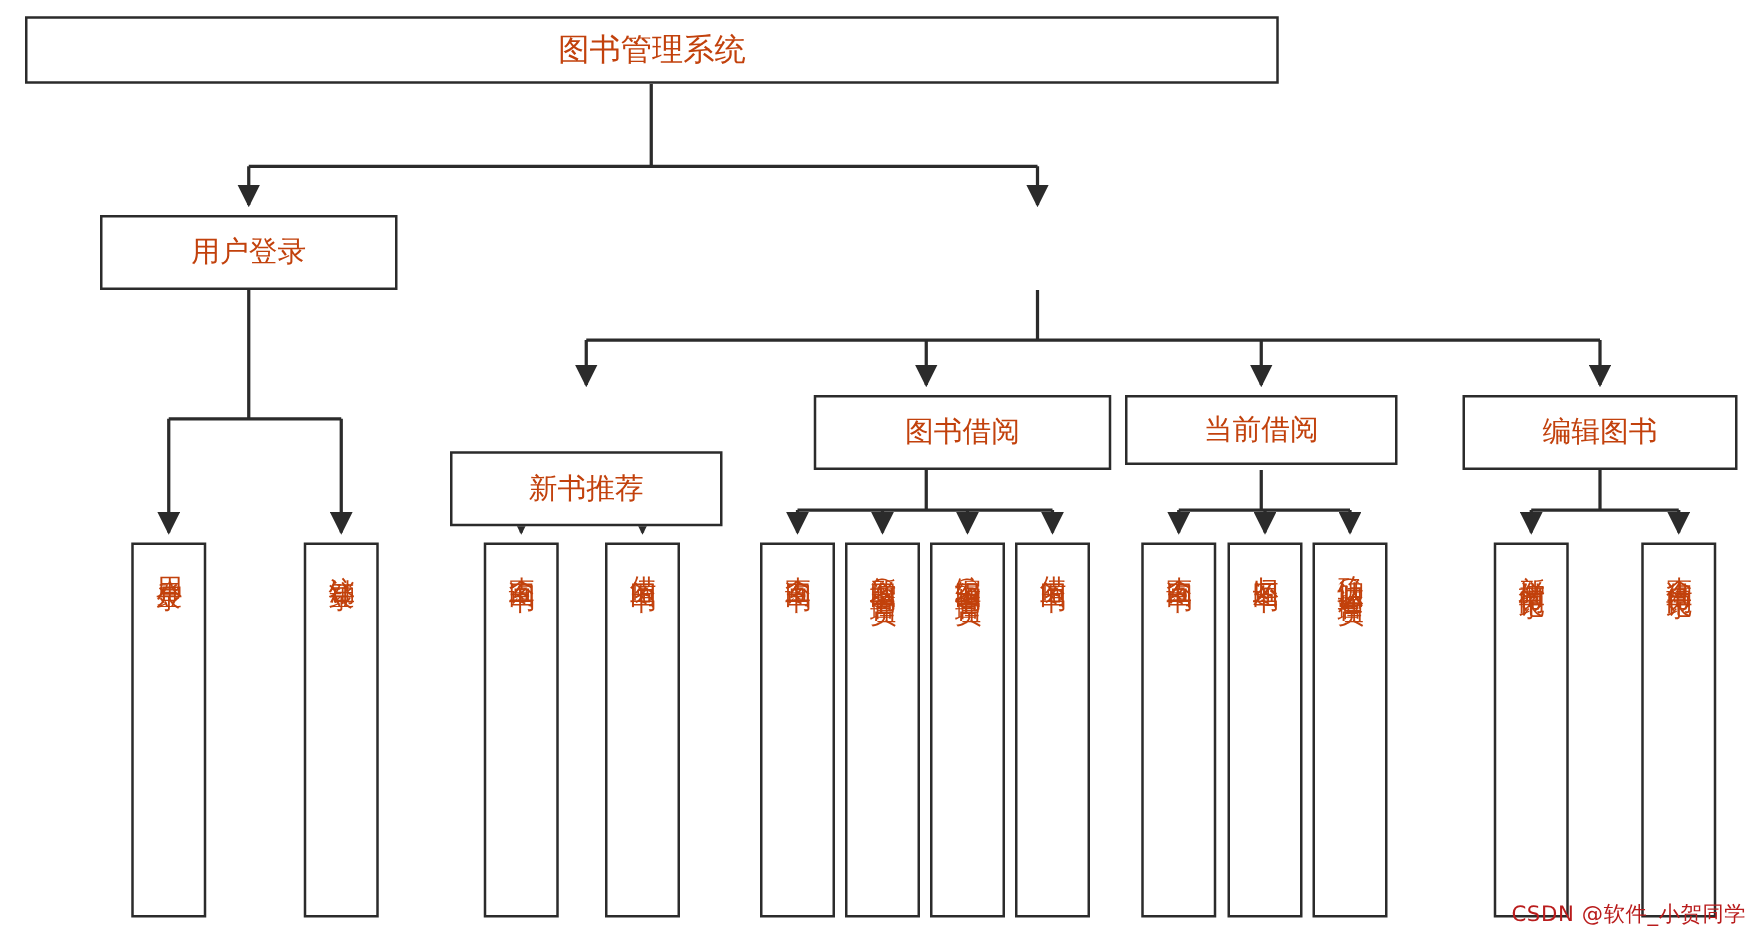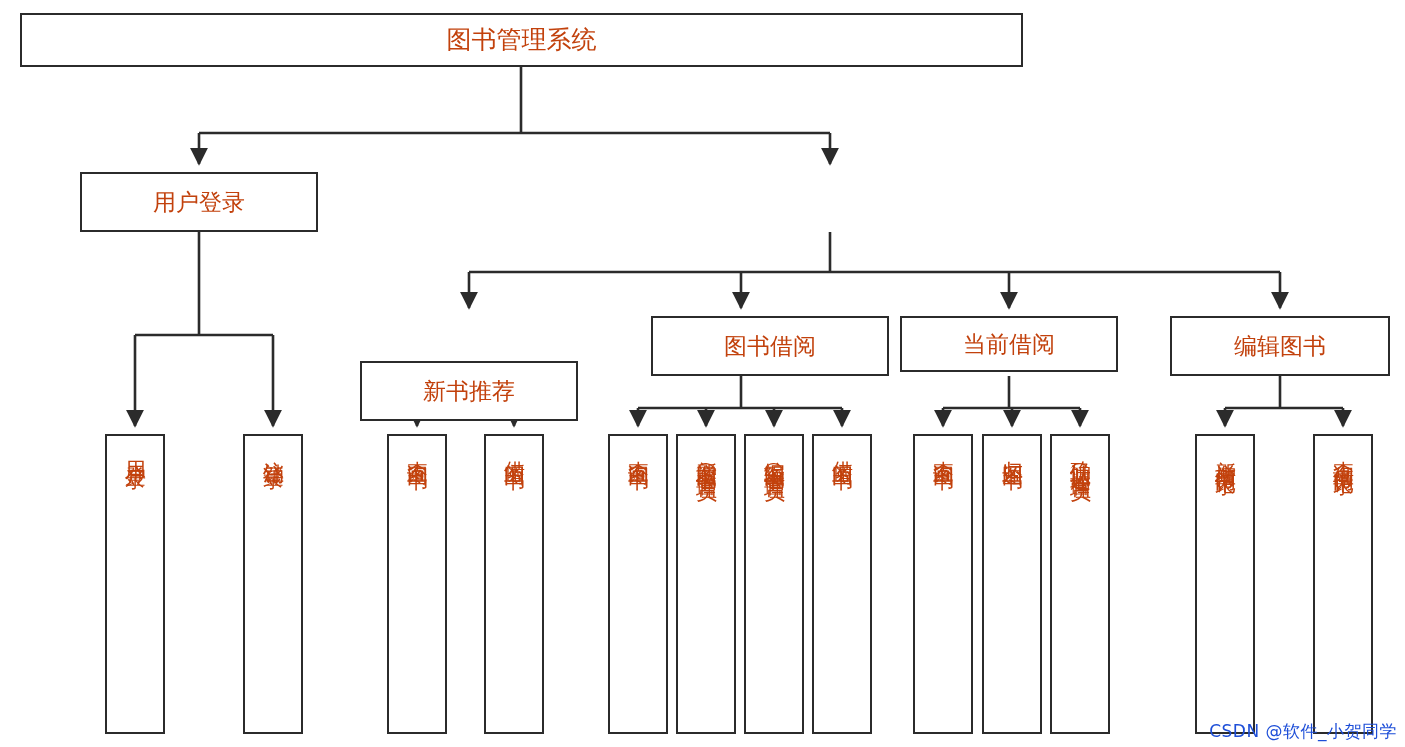--- a/index.html
+++ b/index.html
@@ -64,21 +64,21 @@
     letter-spacing: 3px;
     line-height: 1;
     white-space: nowrap;
     max-height: 100%;
   }
   .watermark {
     position: absolute;
     right: 8px;
     bottom: 4px;
     font-size: 17px;
-    color: #1d4ed8;
+    color: #b91c1c;
     letter-spacing: 0.5px;
     z-index: 5;
     white-space: nowrap;
   }
 </style>
 </head>
 <body>
 
 <div id="canvas">
 

